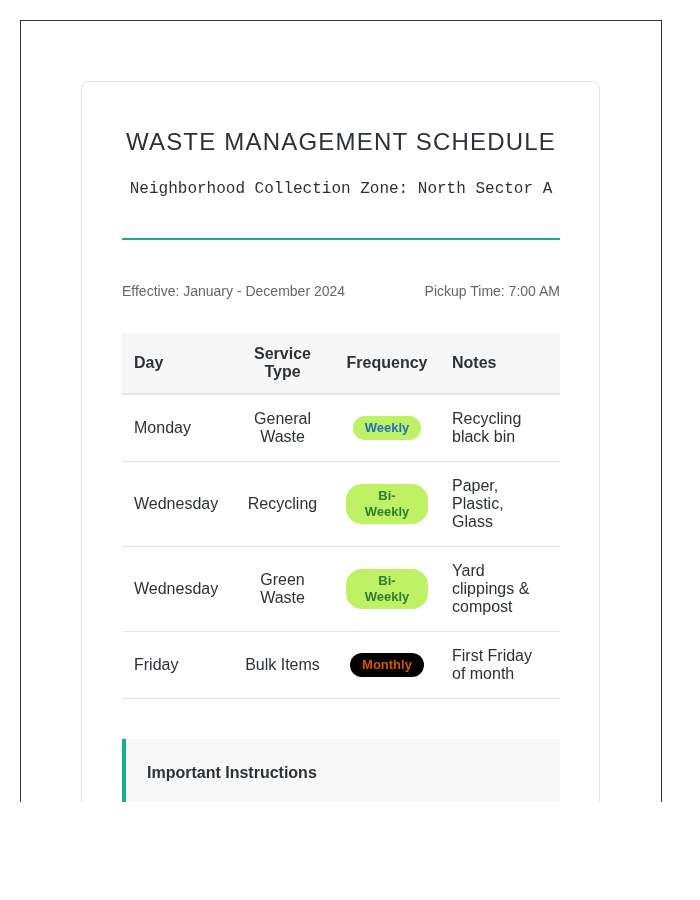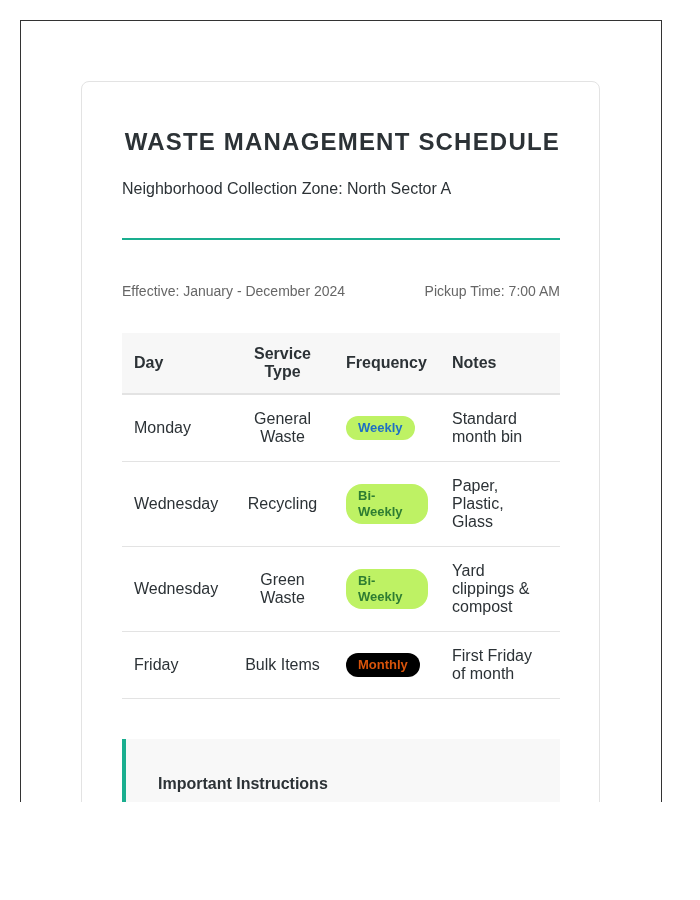--- a/index.html
+++ b/index.html
@@ -4,42 +4,42 @@
 <style>
   html, body { margin: 0; padding: 0; background: #ffffff; }
   body { width: 700px; height: 900px; position: relative; overflow: hidden;
          font-family: "Liberation Sans", sans-serif; color: #2c3e50; }
   .viewport { position: absolute; left: 0; top: 0; width: 700px; height: 802px; overflow: hidden; }
   .frame { position: absolute; left: 20px; top: 20px; width: 640px; height: 900px;
            border: 1px solid #333; border-bottom: none; background: #fff; }
   .card { position: absolute; left: 60px; top: 60px; width: 517px; height: 900px;
           border: 1px solid #e3e3e3; border-radius: 8px; background: #fff; }
   .inner { position: absolute; left: 40px; top: 0; width: 438px; }
-  .title { margin: 0; position: absolute; top: 46px; left: 0; width: 438px; text-align: right;
-           font-size: 24px; font-weight: bold; letter-spacing: 1.2px; color: #2c3236; }
-  .subtitle { position: absolute; top: 98px; left: 0; width: 438px; 
-              font-size: 16px; color: #2c3236; }
+  .title { margin: 0; position: absolute; top: 46px; left: 0; width: 438px; text-align: center;
+           font-size: 24px; font-weight: normal; letter-spacing: 1.2px; color: #2c3236; }
+  .subtitle { position: absolute; top: 98px; left: 0; width: 438px; text-align: center;
+              font-size: 16px; color: #2c3236; font-family: Liberation Mono, monospace; }
   .divider { position: absolute; top: 156px; left: 0; width: 438px; height: 2px; background: #1aae8f; }
   .meta { position: absolute; top: 201px; left: 0; width: 438px; display: flex; justify-content: space-between;
           font-size: 14px; color: #666; text-align: center; }
   table { position: absolute; top: 251px; left: 0; width: 438px; border-collapse: collapse; font-size: 16px; }
   thead th { background: #f7f7f7; text-align: left; font-weight: bold; color: #2c3236;
              padding: 0 12px; height: 60px; border-bottom: 2px solid #e3e3e3; vertical-align: middle; line-height: 18px; }
   tbody td { padding: 0 12px; border-bottom: 1px solid #e3e3e3; color: #2c3236; vertical-align: middle; line-height: 18px; }
   th.c-day, td.c-day { width: 85px; }
   th.c-svc, td.c-svc { width: 79px; padding-left: 12px; padding-right: 12px; text-align: center; }
-  th.c-freq, td.c-freq { width: 82px; }
+  th.c-freq, td.c-freq { width: 82px; text-align: center; }
   .badge { display: inline-block; font-size: 13px; font-weight: bold; border-radius: 16px;
            padding: 4px 12px; line-height: 16px; }
   .badge.weekly { background: #bef264; color: #1f6fc4; }
   .badge.biweekly { background: #bef264; color: #2e7d32; width: 58px; }
   .badge.monthly { background: #000000; color: #d9540b; }
   .instructions { position: absolute; top: 657px; left: 0; width: 434px; height: 80px; background: #f8f8f8;
                   border-left: 4px solid #1aae8f; }
-  .instructions h3 { margin: 12px; position: absolute; top: 24px; left: 20px; font-size: 16px; font-weight: bold; color: #2c3236; }
+  .instructions h3 { margin: 1px; position: absolute; top: 24px; left: 20px; font-size: 16px; font-weight: bold; color: #2c3236; }
 </style>
 </head>
 <body>
 
 <div class="viewport">
   <div class="frame">
     <div class="card">
       <div class="inner">
         <h1 class="title">WASTE MANAGEMENT SCHEDULE</h1>
         <div class="subtitle">Neighborhood Collection Zone: North Sector A</div>
@@ -59,21 +59,21 @@
               <th>Notes</th>
             </tr>
           </thead>
           <tbody>
             <tr style="height:67px">
               <td class="c-day">Monday</td>
               <td class="c-svc">General Waste</td>
               <td class="c-freq">
                 <span class="badge weekly">Weekly</span>
               </td>
-              <td>Standard month bin</td>
+              <td>Recycling black bin</td>
             </tr>
             <tr style="height:85px">
               <td class="c-day">Wednesday</td>
               <td class="c-svc">Recycling</td>
               <td class="c-freq">
                 <span class="badge biweekly">Bi-Weekly</span>
               </td>
               <td>Paper, Plastic, Glass</td>
             </tr>
             <tr style="height:85px">

